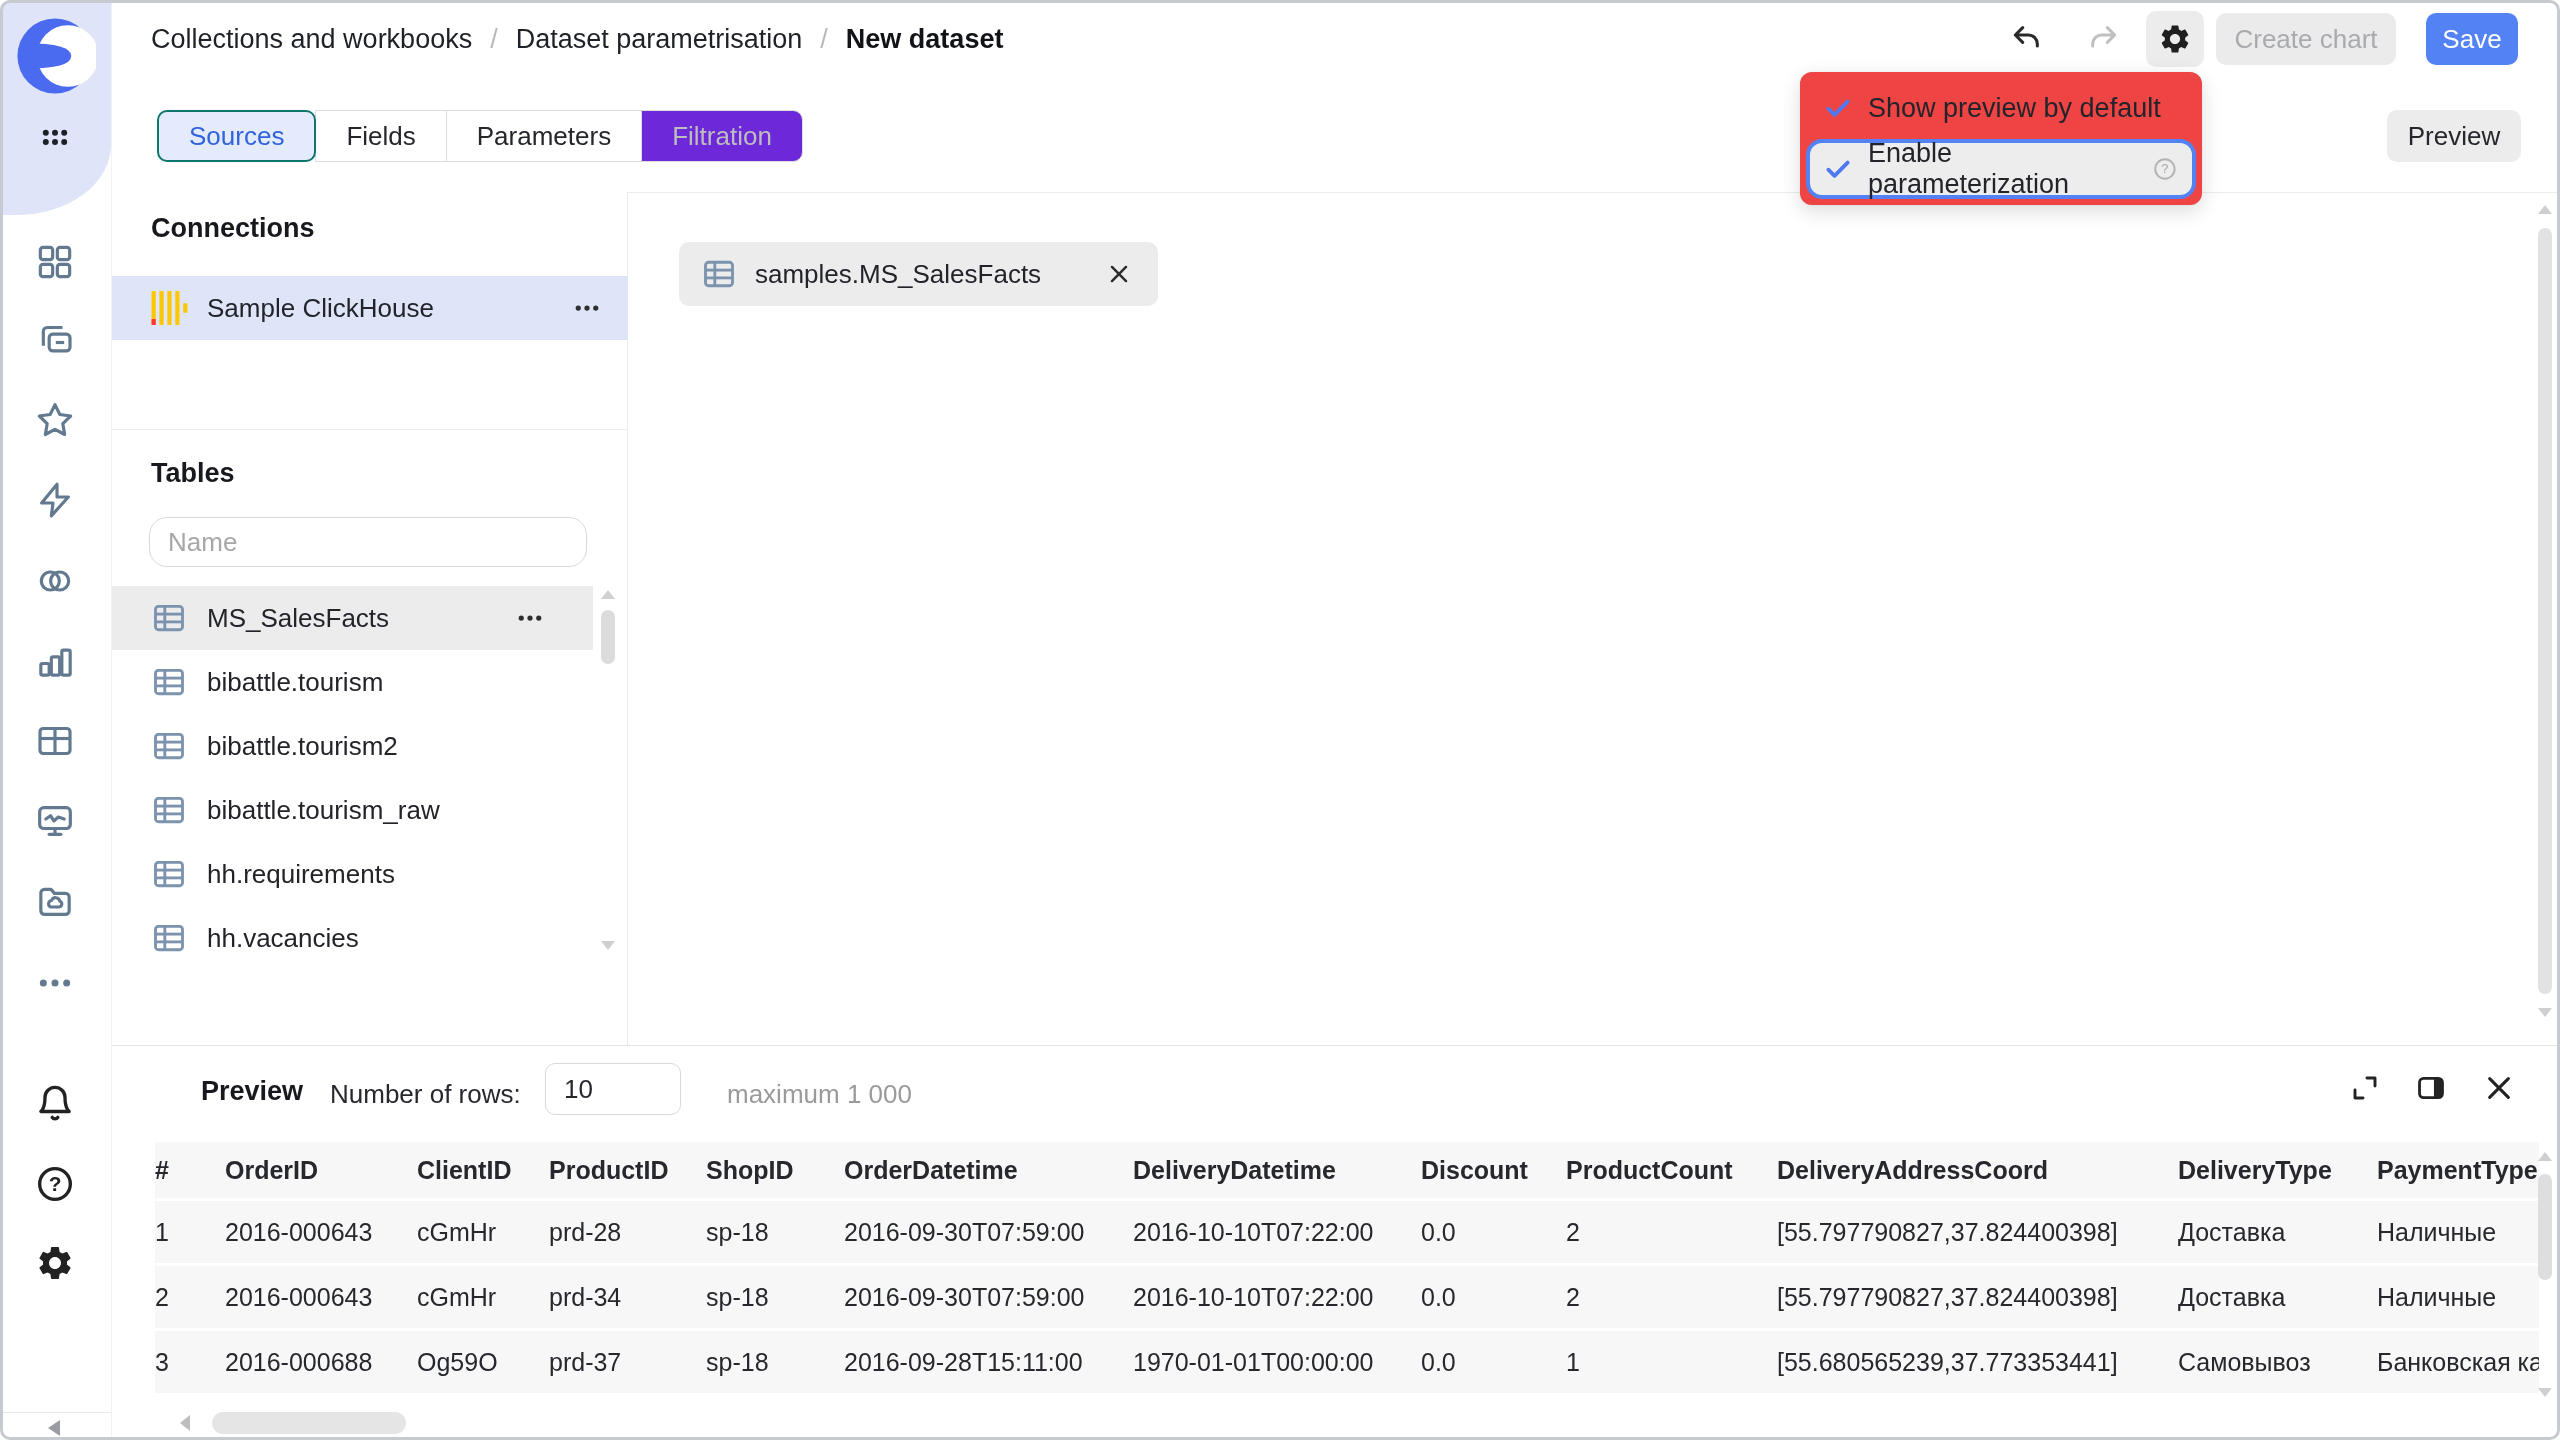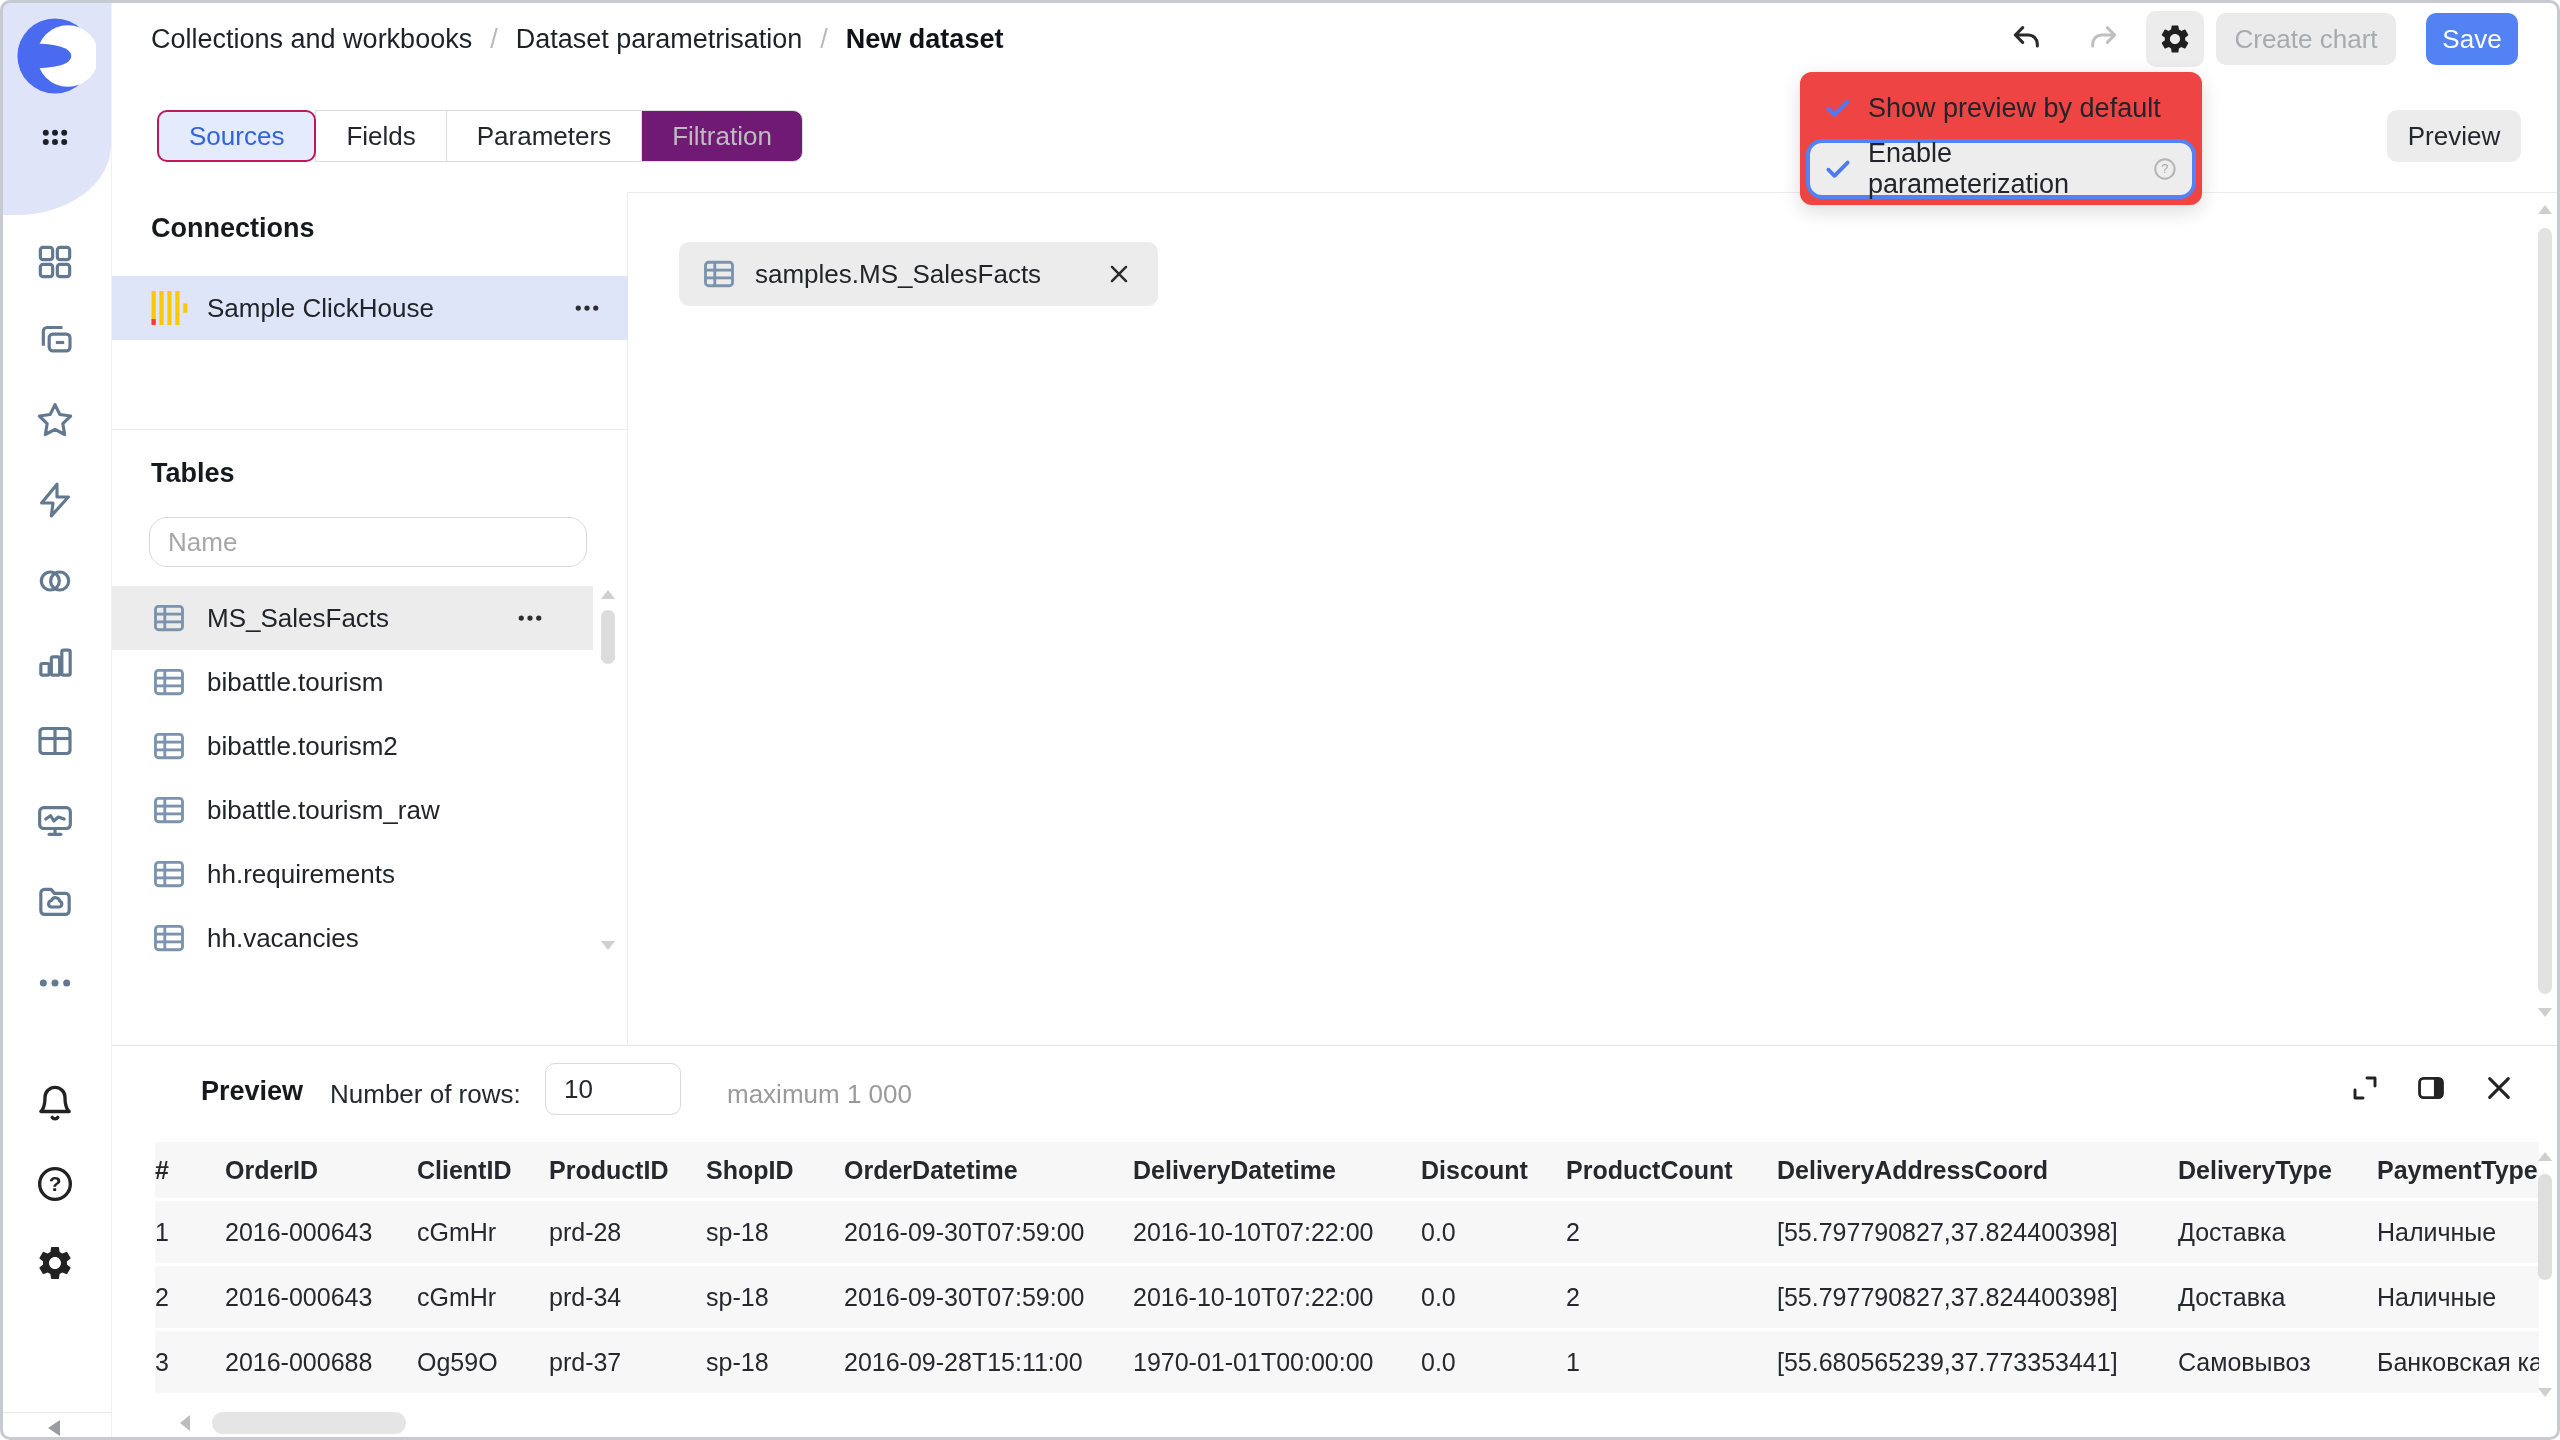--- a/index.html
+++ b/index.html
@@ -26,22 +26,22 @@
   .settings-menu{position:absolute;left:1800px;top:72px;width:402px;background:#ef4444;border-radius:12px;box-shadow:0 6px 20px rgba(0,0,0,.14),0 0 1px rgba(0,0,0,.18);padding:10px;z-index:60;box-sizing:border-box;}
   .menu-item{height:52px;display:flex;align-items:center;gap:16px;padding:0 14px;font-size:27px;border-radius:12px;color:#22242a;}
   .menu-item.highlighted{background:#ededed;box-shadow:0 0 0 4px #5282f3;margin-top:9px;}
   .menu-spacer{flex:1;}
   
   .tabbar{position:absolute;left:111px;top:78px;width:2449px;height:114px;background:#fff;border-bottom:1px solid #ececec;}
   .tabs{position:absolute;left:46px;top:32px;height:52px;display:flex;}
   .tab{display:flex;align-items:center;padding:0 30px;font-size:26px;background:#fff;border:1px solid #dcdcdc;margin-left:-1px;color:#24262b;box-sizing:border-box;}
   .tab:first-child{margin-left:0;border-radius:10px 0 0 10px;}
   .tab:last-child{border-radius:0 10px 10px 0;}
-  .tab.tab--selected{background:#e3ebfc;color:#3263dc;border:2px solid #be185d;border-radius:10px;position:relative;z-index:2;}
-  .tab.tab--disabled{background:#701a75;color:#bdbdbd;}
+  .tab.tab--selected{background:#e3ebfc;color:#3263dc;border:2px solid #0f766e;border-radius:10px;position:relative;z-index:2;}
+  .tab.tab--disabled{background:#6d28d9;color:#bdbdbd;}
   
   .left-panel{position:absolute;left:111px;top:192px;width:517px;height:853px;background:#fff;border-right:1px solid #ececec;box-sizing:border-box;}
   .panel-title{position:absolute;left:40px;font-size:27px;font-weight:bold;color:#17191e;}
   .conn-row{position:absolute;left:0;top:84px;width:517px;height:64px;background:#dee5f8;display:flex;align-items:center;}
   .row-label{font-size:26px;color:#22242a;white-space:nowrap;}
   .dots-btn{width:30px;height:30px;color:#2e2e2e;display:flex;align-items:center;}
   .panel-divider{position:absolute;left:0;top:237px;width:517px;border-top:1px solid #ececec;}
   .search-box{position:absolute;left:38px;top:325px;width:438px;height:50px;border:1.5px solid #d9d9d9;border-radius:18px;box-sizing:border-box;display:flex;align-items:center;}
   .search-box input{border:none;outline:none;background:transparent;font-family:"Liberation Sans",sans-serif;font-size:26px;padding:0 18px;width:100%;color:#26282e;}
   .search-box input::placeholder{color:#a7a7a7;}

